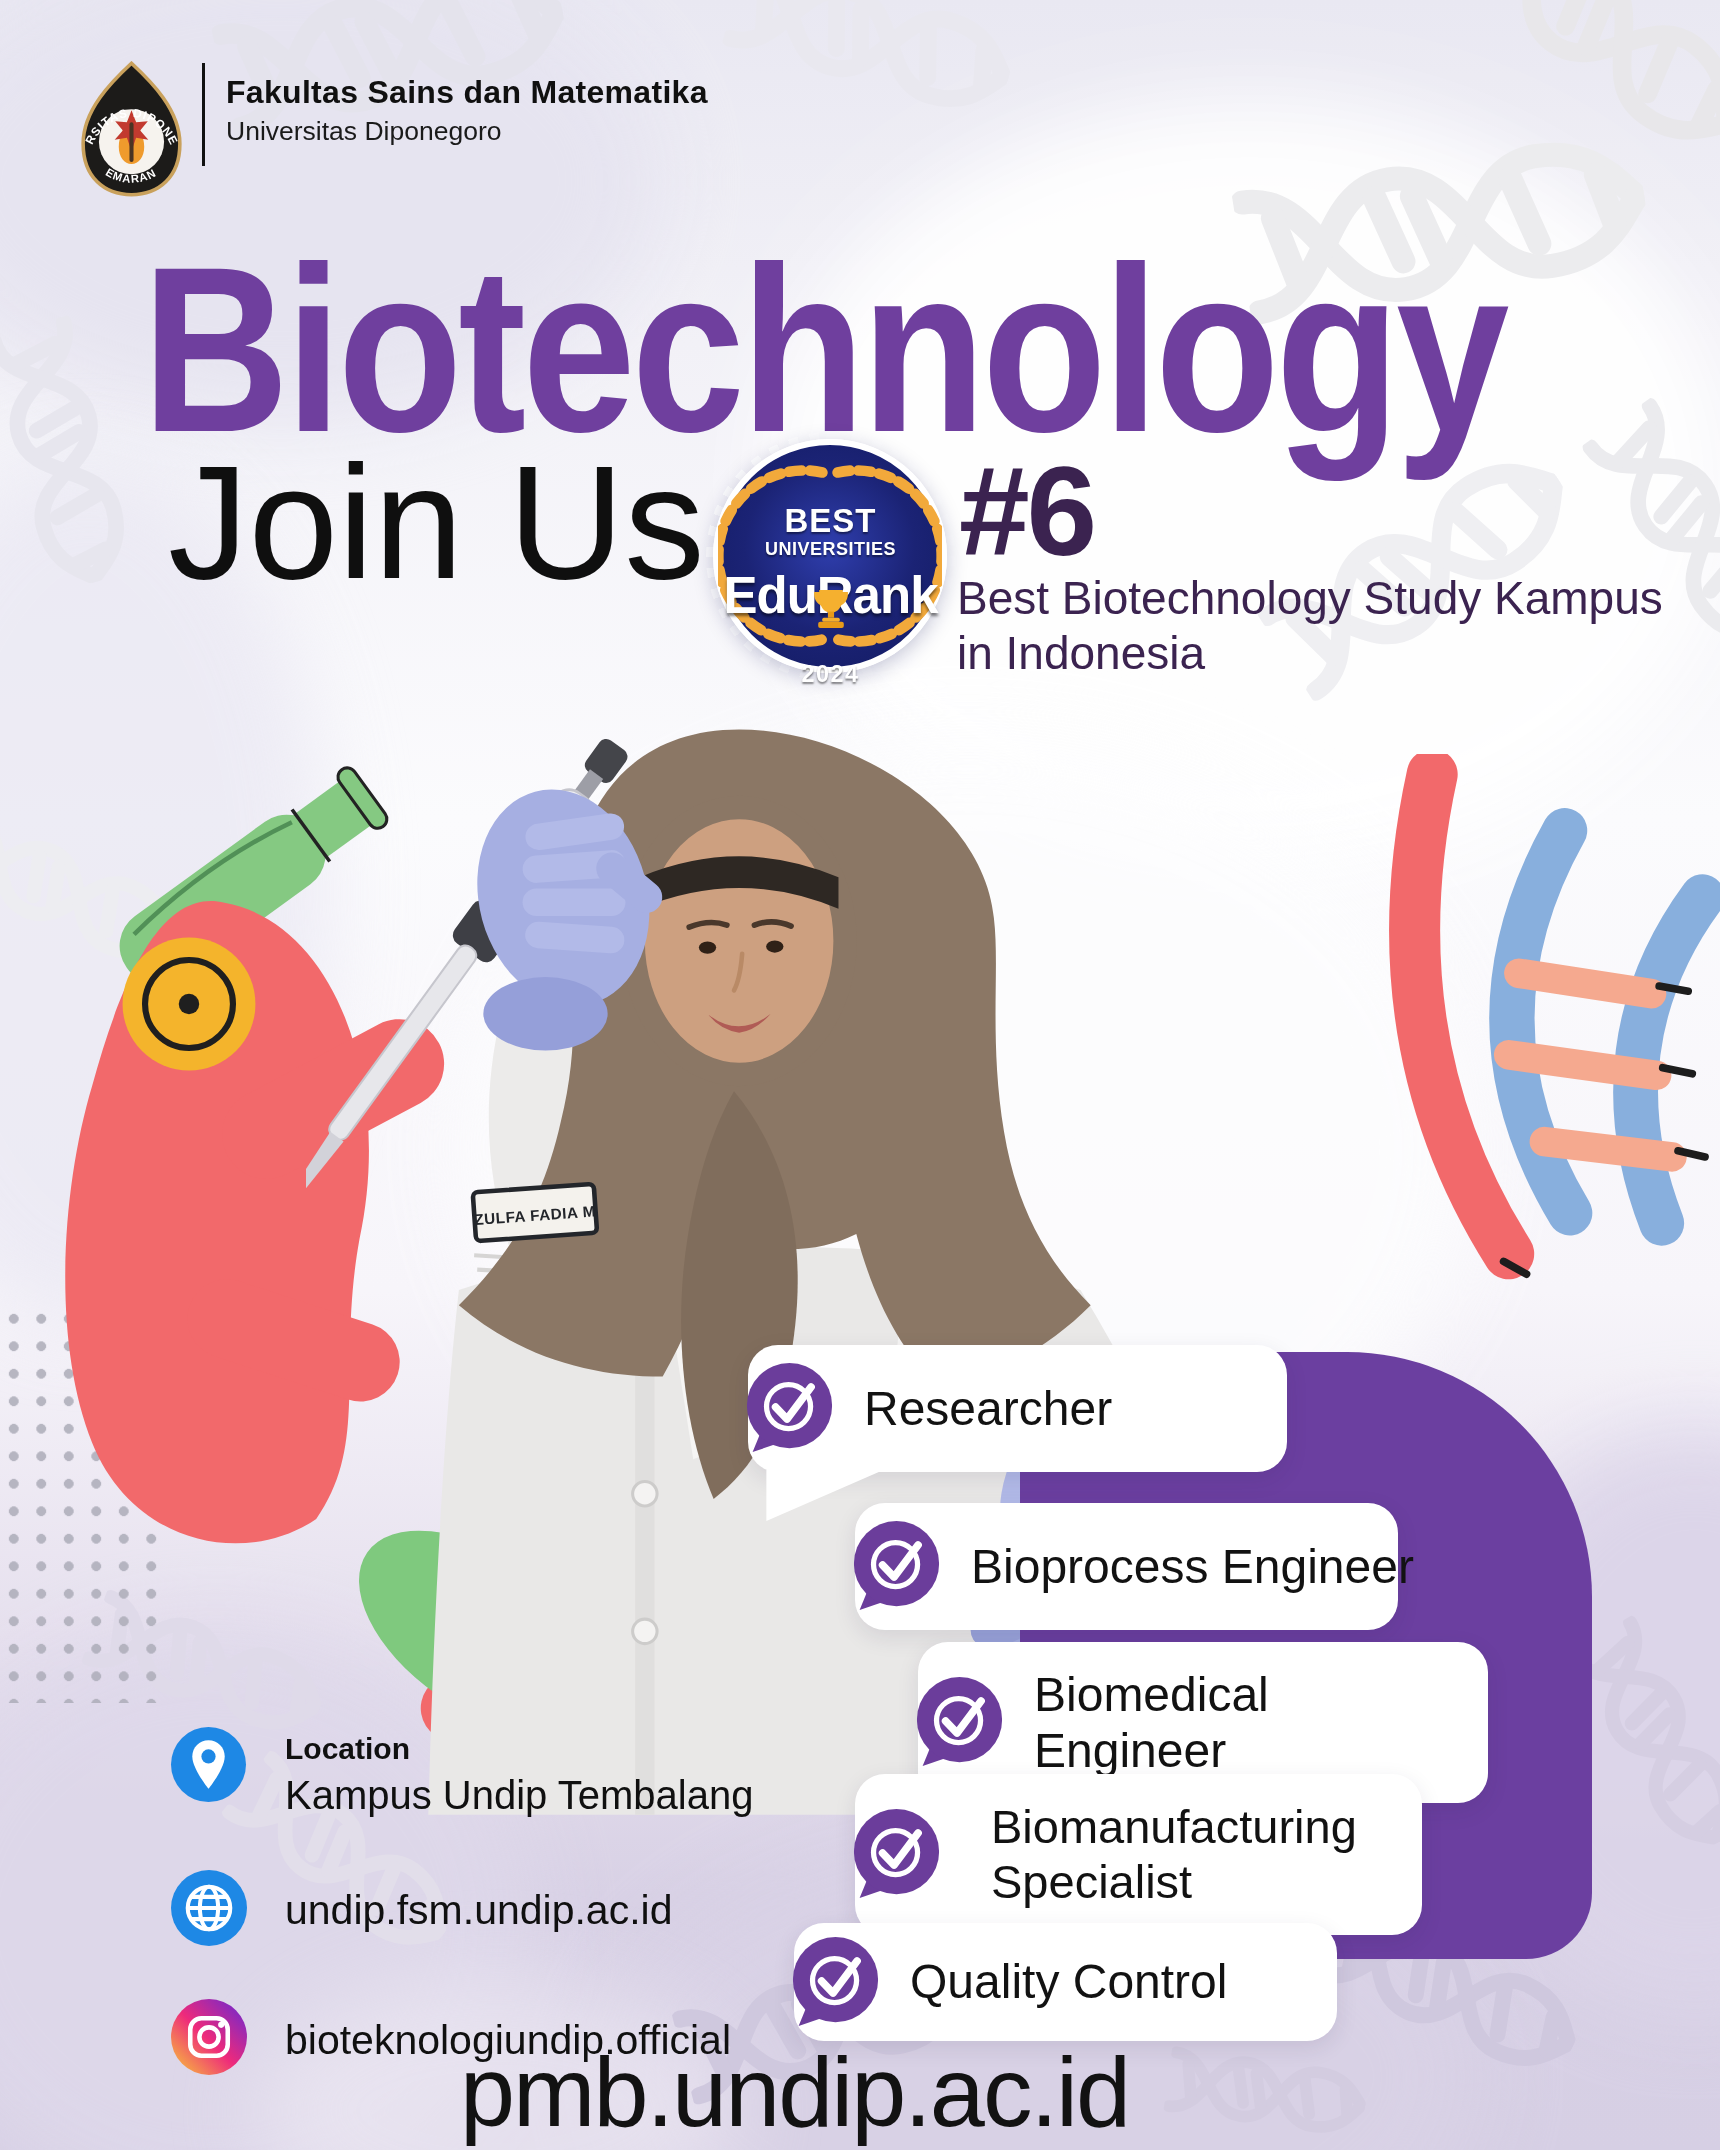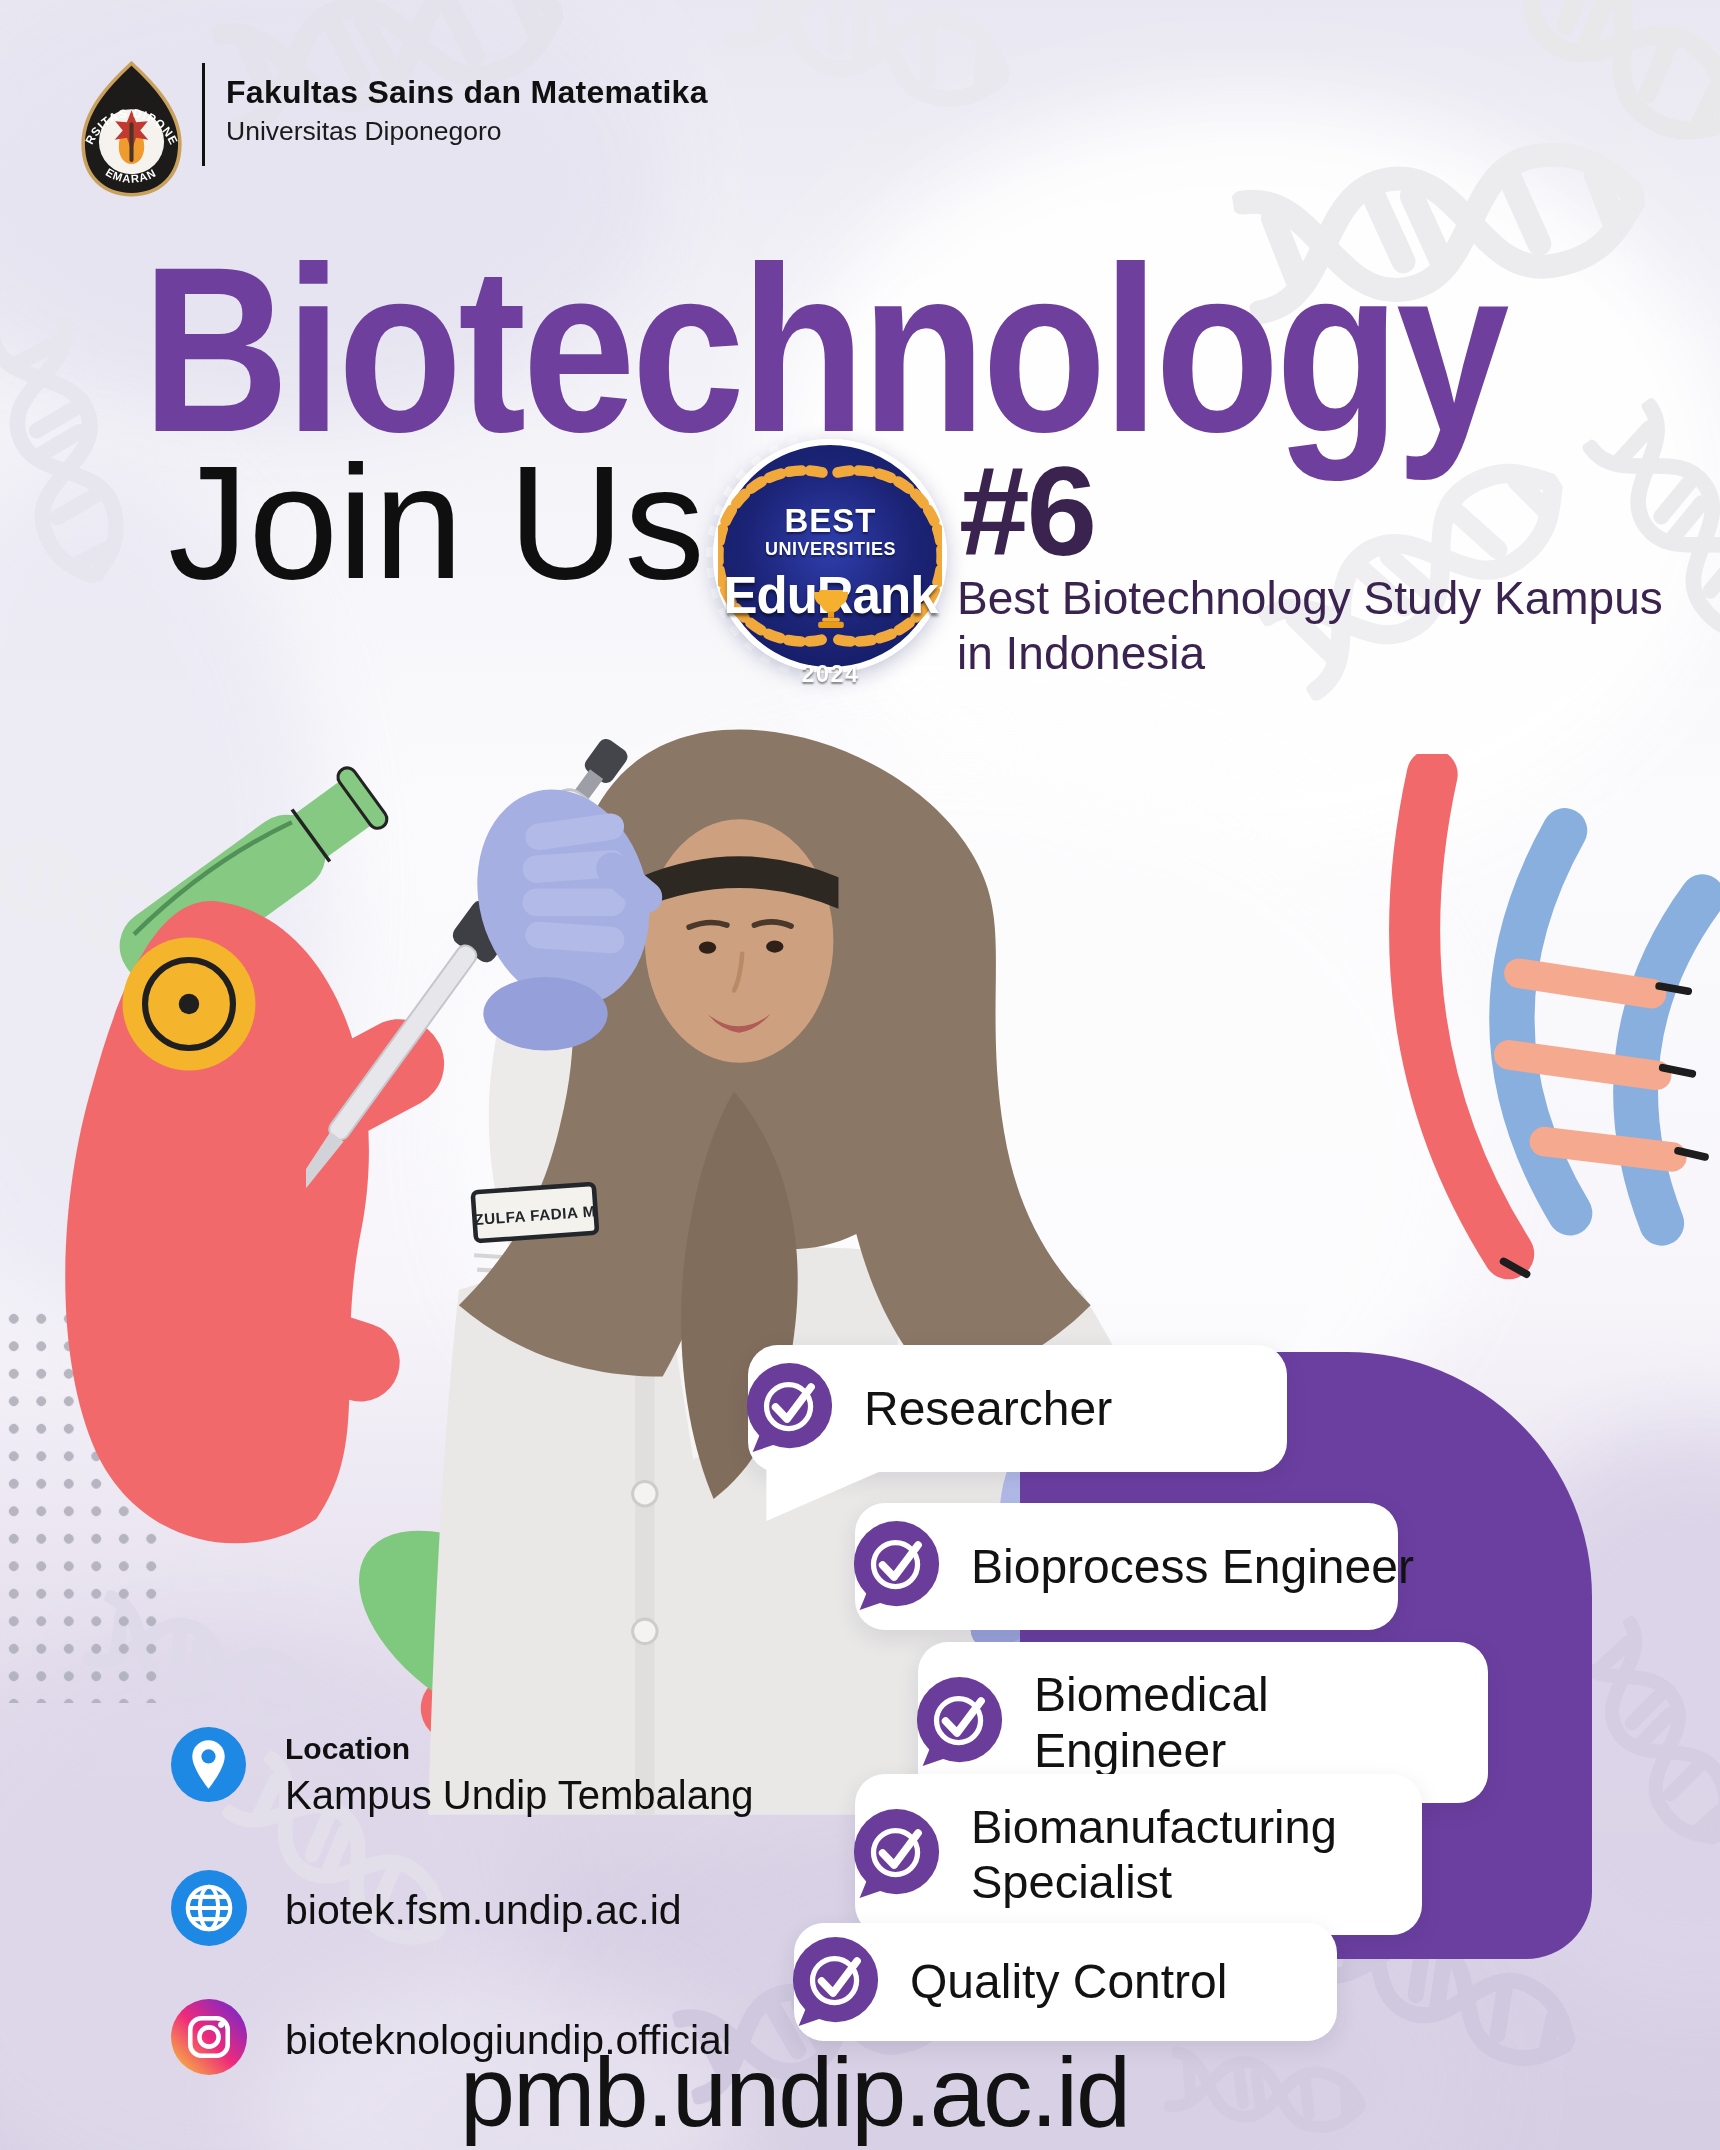--- a/index.html
+++ b/index.html
@@ -361,21 +361,21 @@
     <svg class="check-badge" style="top:35px" viewBox="0 0 178 190">
         <use href="#check-badge-sym"></use>
       </svg>
     <div class="pill-label">Biomedical Engineer</div>
   </div>
 
   <div class="abs pill" style="left:855px;top:1774px;width:567px;height:161px;">
     <svg class="check-badge" style="top:35px" viewBox="0 0 178 190">
         <use href="#check-badge-sym"></use>
       </svg>
-    <div class="pill-label" style="font-size:47px;">Biomanufacturing Specialist</div>
+    <div class="pill-label" style="font-size:47px;margin-left:20px;">Biomanufacturing Specialist</div>
   </div>
 
   <div class="abs pill" style="left:794px;top:1923px;width:543px;height:118px;">
     <svg class="check-badge" style="top:13.8px" viewBox="0 0 178 190">
         <use href="#check-badge-sym"></use>
       </svg>
     <div class="pill-label nowrap">Quality Control</div>
   </div>
 
   <div class="abs icon-circle" style="left:171px;top:1727px;width:75px;height:75px;background:#1e88e5;">
@@ -389,21 +389,21 @@
 
   <div class="abs icon-circle" style="left:171px;top:1870px;width:76px;height:76px;background:#1e88e5;">
     <svg width="76" height="76" viewBox="0 0 150 150">
       <g fill="none" stroke="#ffffff" stroke-width="8">
         <circle cx="75" cy="75" r="42"></circle>
         <ellipse cx="75" cy="75" rx="18" ry="42"></ellipse>
         <path d="M33,75 L117,75 M40,53 L110,53 M40,97 L110,97"></path>
       </g>
     </svg>
   </div>
-  <div class="abs contact-text" style="left:285px;top:1887px;font-size:41px;">biotek.fsm.undip.ac.id</div>
+  <div class="abs contact-text" style="left:285px;top:1887px;font-size:41px;">undip.fsm.undip.ac.id</div>
 
   <div class="abs icon-circle" style="left:171px;top:1999px;width:76px;height:76px;background:linear-gradient(45deg,#f9ce34 0%,#ee2a7b 48%,#6228d7 100%);">
     <svg width="76" height="76" viewBox="0 0 150 150">
       <rect x="38" y="38" width="74" height="74" rx="22" fill="none" stroke="#ffffff" stroke-width="9"></rect>
       <circle cx="75" cy="75" r="19" fill="none" stroke="#ffffff" stroke-width="9"></circle>
       <circle cx="99" cy="51" r="6" fill="#ffffff"></circle>
     </svg>
   </div>
   <div class="abs contact-text" style="left:285px;top:2017px;font-size:41px;">bioteknologiundip.official</div>
 

